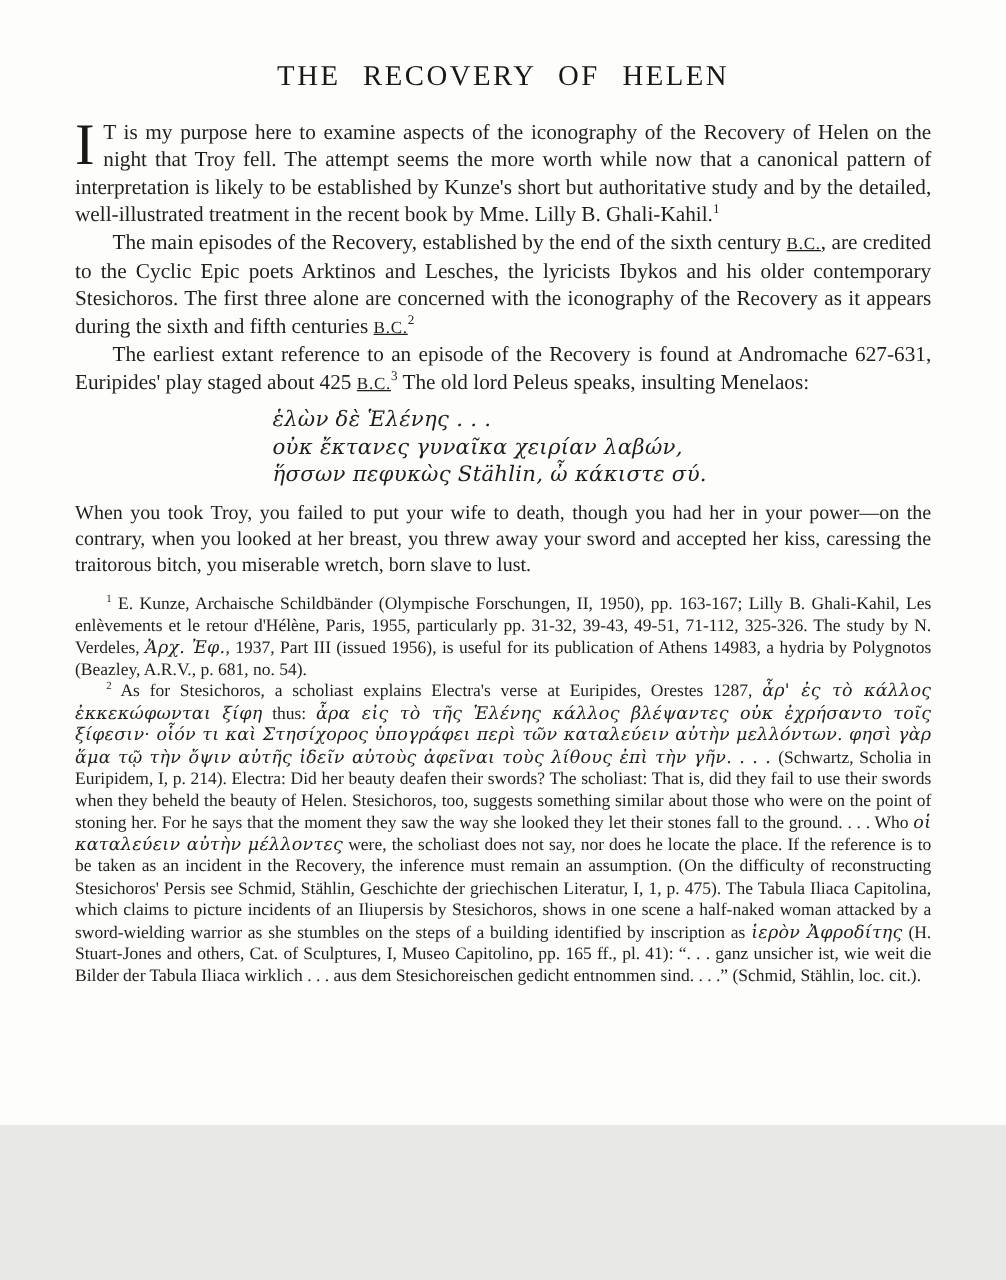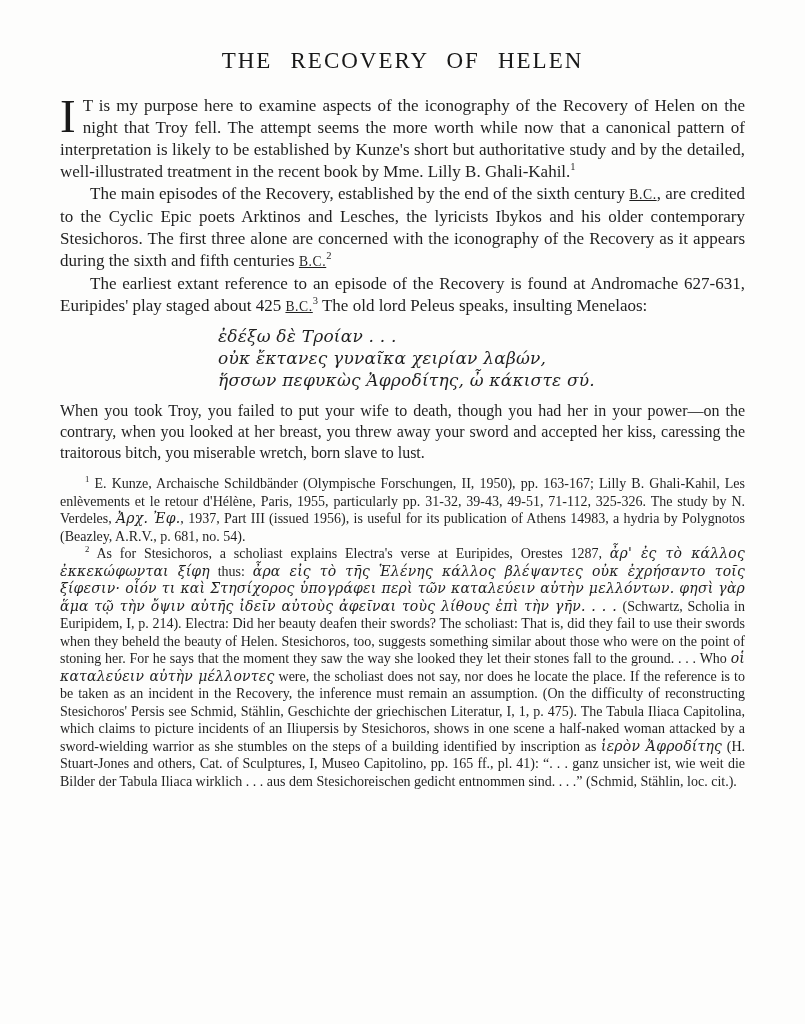--- a/index.html
+++ b/index.html
@@ -1,19 +1,19 @@
 <!DOCTYPE html>
 <html><head>
 <meta charset="utf-8">
 <style>
   html, body { margin: 0; padding: 0; background: #e8e8e6; }
   .page {
     position: relative;
     width: 805px;
-    height: 1024px;
+    height: 900px;
     margin: 0 auto;
     background: #fdfdfc;
     color: #1f1f1f;
     font-family: "Liberation Serif", "DejaVu Serif", serif;
     box-sizing: border-box;
     padding: 48px 60px 0 60px;
     overflow: hidden;
   }
   h1.title {
     margin: 0 0 21px 0;
@@ -71,23 +71,23 @@
 
     <p class="para">
       <span class="dropcap">I</span><span><span>T is my purpose here to examine aspects of the iconography of the Recovery of Helen on the night that Troy fell. The attempt seems the more worth while now that a canonical pattern of interpretation is likely to be established by Kunze's short but authoritative study and by the detailed, well-illustrated treatment in the recent book by Mme. Lilly B. Ghali-Kahil.</span><sup class="fnref">1</sup></span>
     </p>
 
     <p class="para indent"><span>The main episodes of the Recovery, established by the end of the sixth century </span><span class="sc">B.C.</span><span>, are credited to the Cyclic Epic poets Arktinos and Lesches, the lyricists Ibykos and his older contemporary Stesichoros. The first three alone are concerned with the iconography of the Recovery as it appears during the sixth and fifth centuries </span><span class="sc">B.C.</span><sup class="fnref">2</sup></p>
 
     <p class="para indent"><span>The earliest extant reference to an episode of the Recovery is found at </span><span class="i">Andromache</span><span> 627-631, Euripides' play staged about 425 </span><span class="sc">B.C.</span><sup class="fnref">3</sup><span> The old lord Peleus speaks, insulting Menelaos:</span></p>
 
     <div class="verse">
-      <div class="verse-line">ἐδέξω δὲ Τροίαν . . .</div>
+      <div class="verse-line">ἑλὼν δὲ Ἑλένης . . .</div>
       <div class="verse-line">οὐκ ἔκτανες γυναῖκα χειρίαν λαβών,</div>
-      <div class="verse-line">ἥσσων πεφυκὼς Ἀφροδίτης, ὦ κάκιστε σύ.</div>
+      <div class="verse-line">ἥσσων πεφυκὼς Stählin, ὦ κάκιστε σύ.</div>
     </div>
 
     <p class="translation">When you took Troy, you failed to put your wife to death, though you had her in your power—on the contrary, when you looked at her breast, you threw away your sword and accepted her kiss, caressing the traitorous bitch, you miserable wretch, born slave to lust.</p>
 
     <div class="footnotes">
       <p class="footnote"><sup class="fnref">1</sup><span> E. Kunze, </span><span class="i">Archaische Schildbänder</span><span> (</span><span class="i">Olympische Forschungen</span><span>, II, 1950), pp. 163-167; Lilly B. Ghali-Kahil, </span><span class="i">Les enlèvements et le retour d'Hélène</span><span>, Paris, 1955, particularly pp. 31-32, 39-43, 49-51, 71-112, 325-326. The study by N. Verdeles, </span><span class="g">Ἀρχ. Ἐφ.</span><span>, 1937, Part III (issued 1956), is useful for its publication of Athens 14983, a hydria by Polygnotos (Beazley, </span><span class="i">A.R.V</span><span>., p. 681, no. 54).</span></p>
       <p class="footnote"><sup class="fnref">2</sup><span> As for Stesichoros, a scholiast explains Electra's verse at Euripides, </span><span class="i">Orestes</span><span> 1287, </span><span class="g">ἆρ' ἐς τὸ κάλλος ἐκκεκώφωνται ξίφη</span><span> thus: </span><span class="g">ἆρα εἰς τὸ τῆς Ἑλένης κάλλος βλέψαντες οὐκ ἐχρήσαντο τοῖς ξίφεσιν· οἷόν τι καὶ Στησίχορος ὑπογράφει περὶ τῶν καταλεύειν αὐτὴν μελλόντων. φησὶ γὰρ ἅμα τῷ τὴν ὄψιν αὐτῆς ἰδεῖν αὐτοὺς ἀφεῖναι τοὺς λίθους ἐπὶ τὴν γῆν. . . . </span><span>(Schwartz, </span><span class="i">Scholia in Euripidem</span><span>, I, p. 214). Electra: Did her beauty deafen their swords? The scholiast: That is, did they fail to use their swords when they beheld the beauty of Helen. Stesichoros, too, suggests something similar about those who were on the point of stoning her. For he says that the moment they saw the way she looked they let their stones fall to the ground. . . . Who </span><span class="g">οἱ καταλεύειν αὐτὴν μέλλοντες</span><span> were, the scholiast does not say, nor does he locate the place. If the reference is to be taken as an incident in the Recovery, the inference must remain an assumption. (On the difficulty of reconstructing Stesichoros' </span><span class="i">Persis</span><span> see Schmid, Stählin, </span><span class="i">Geschichte der griechischen Literatur</span><span>, I, 1, p. 475). The Tabula Iliaca Capitolina, which claims to picture incidents of an Iliupersis by Stesichoros, shows in one scene a half-naked woman attacked by a sword-wielding warrior as she stumbles on the steps of a building identified by inscription as </span><span class="g">ἱερὸν Ἀφροδίτης</span><span> (H. Stuart-Jones and others, </span><span class="i">Cat. of Sculptures</span><span>, I, </span><span class="i">Museo Capitolino</span><span>, pp. 165 ff., pl. 41): “. . . ganz unsicher ist, wie weit die Bilder der Tabula Iliaca wirklich . . . aus dem Stesichoreischen gedicht entnommen sind. . . .” (Schmid, Stählin, </span><span class="i">loc. cit</span><span>.).</span></p>
     </div>
 
   </div>

